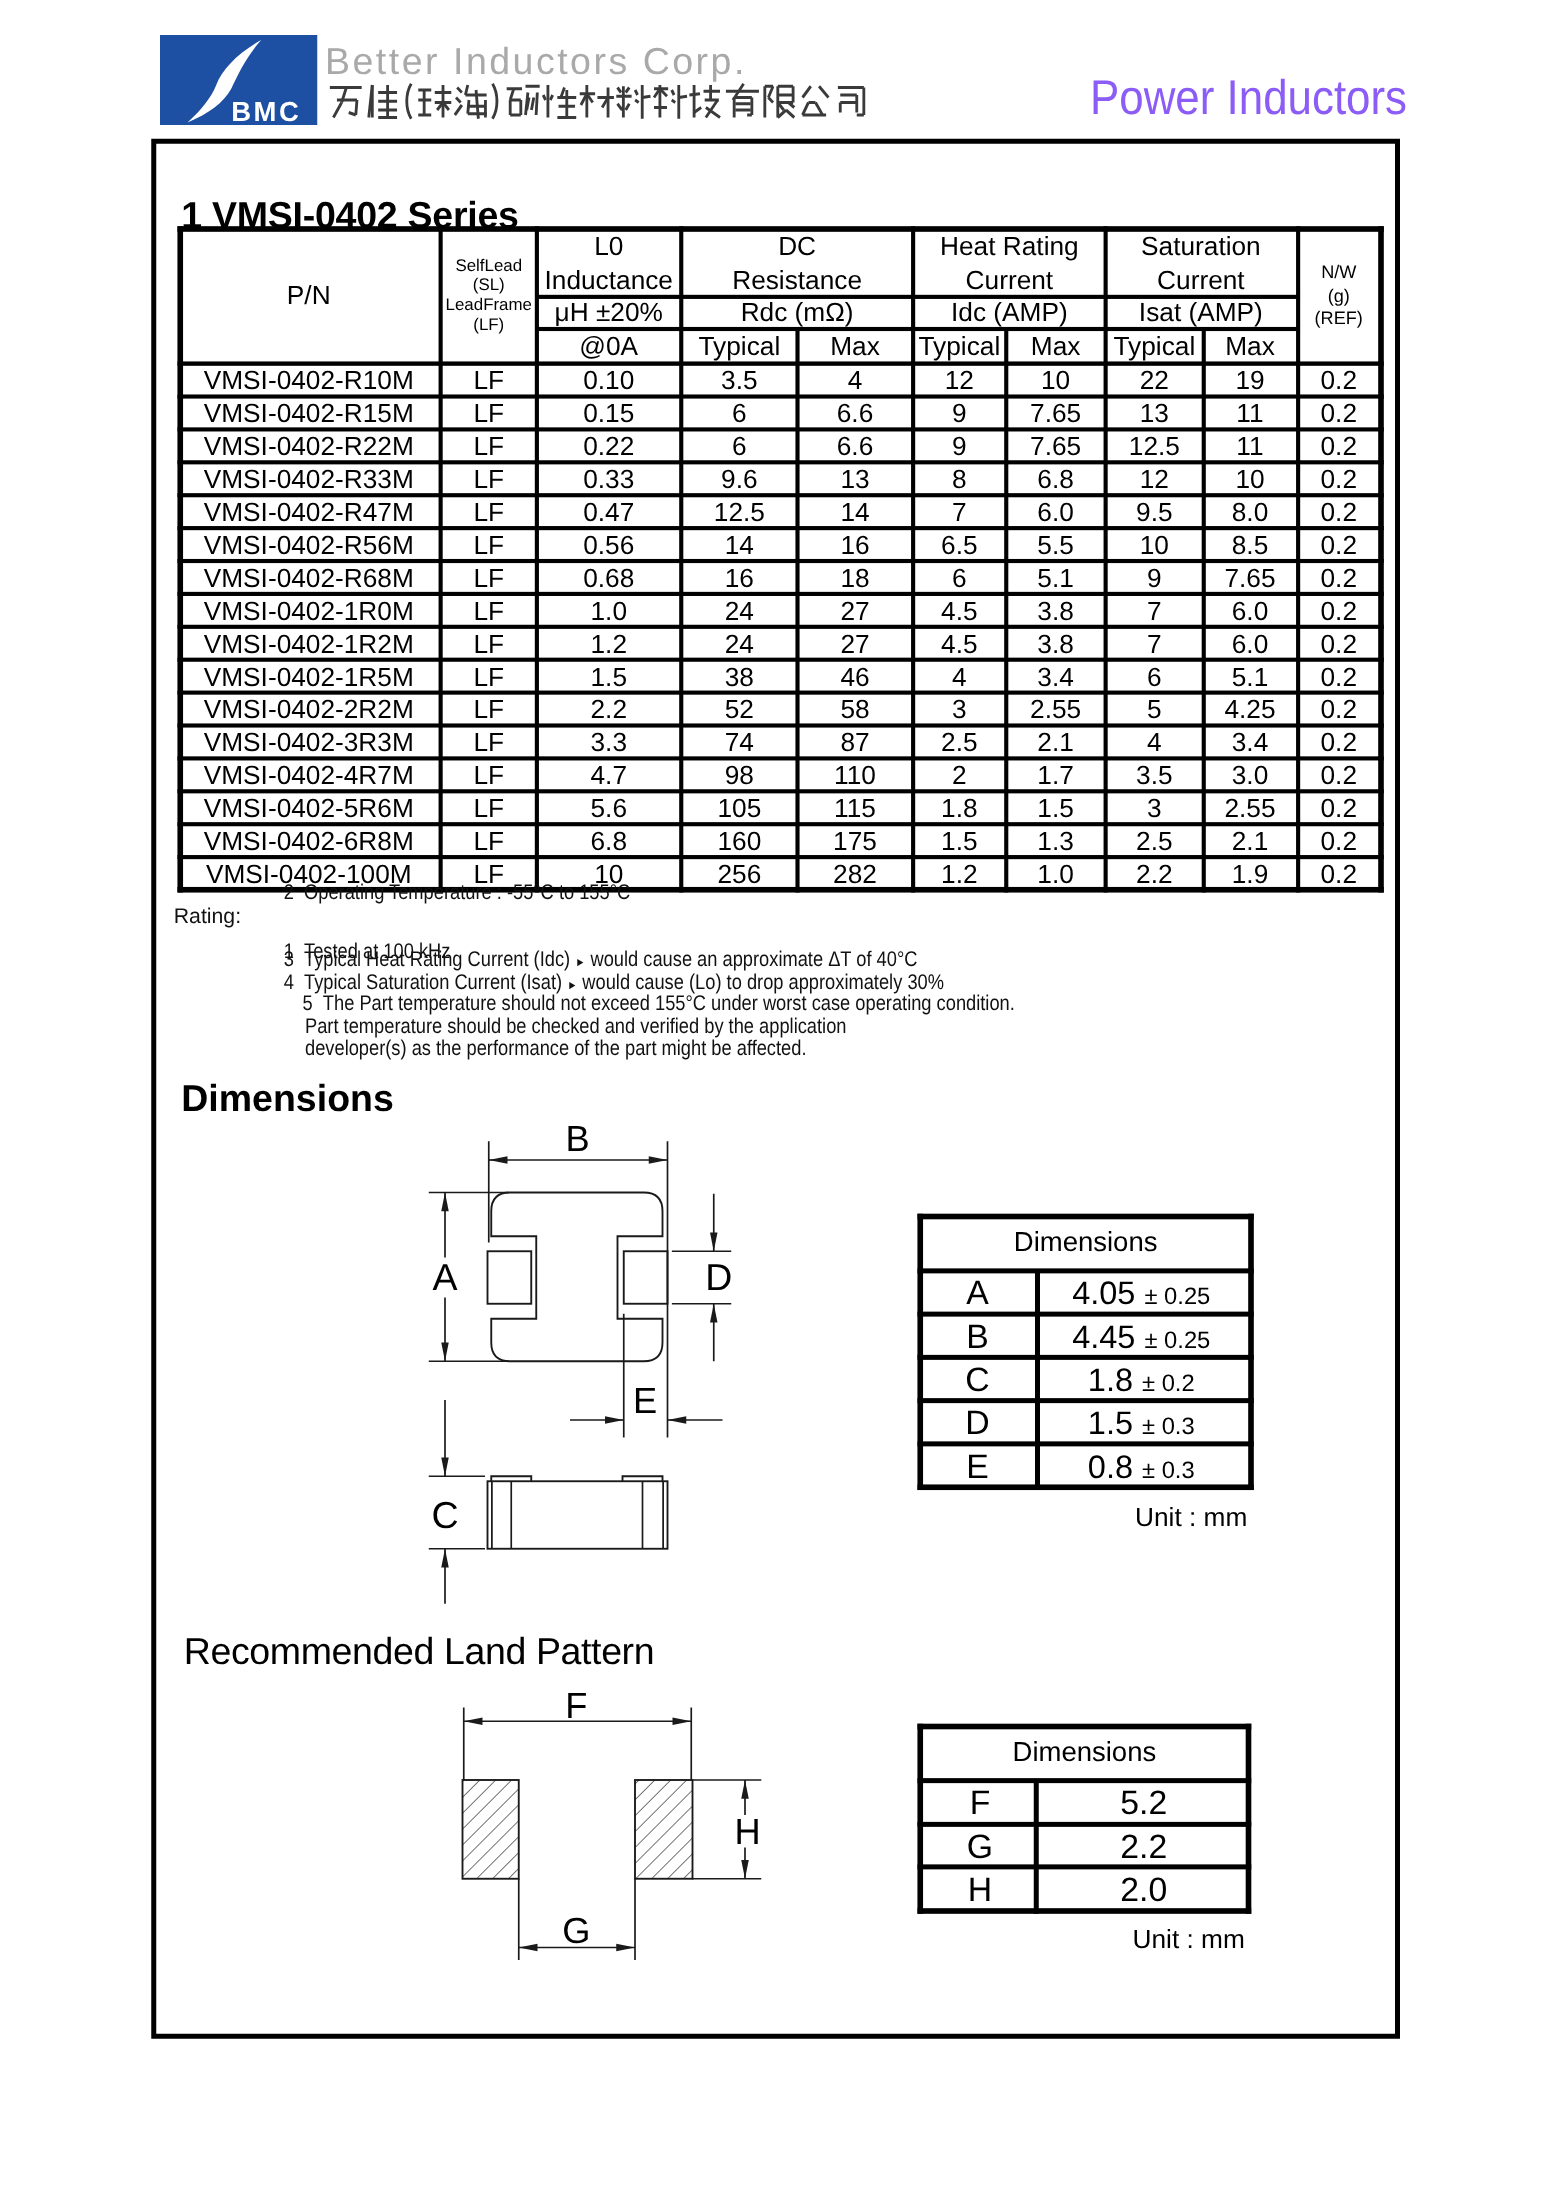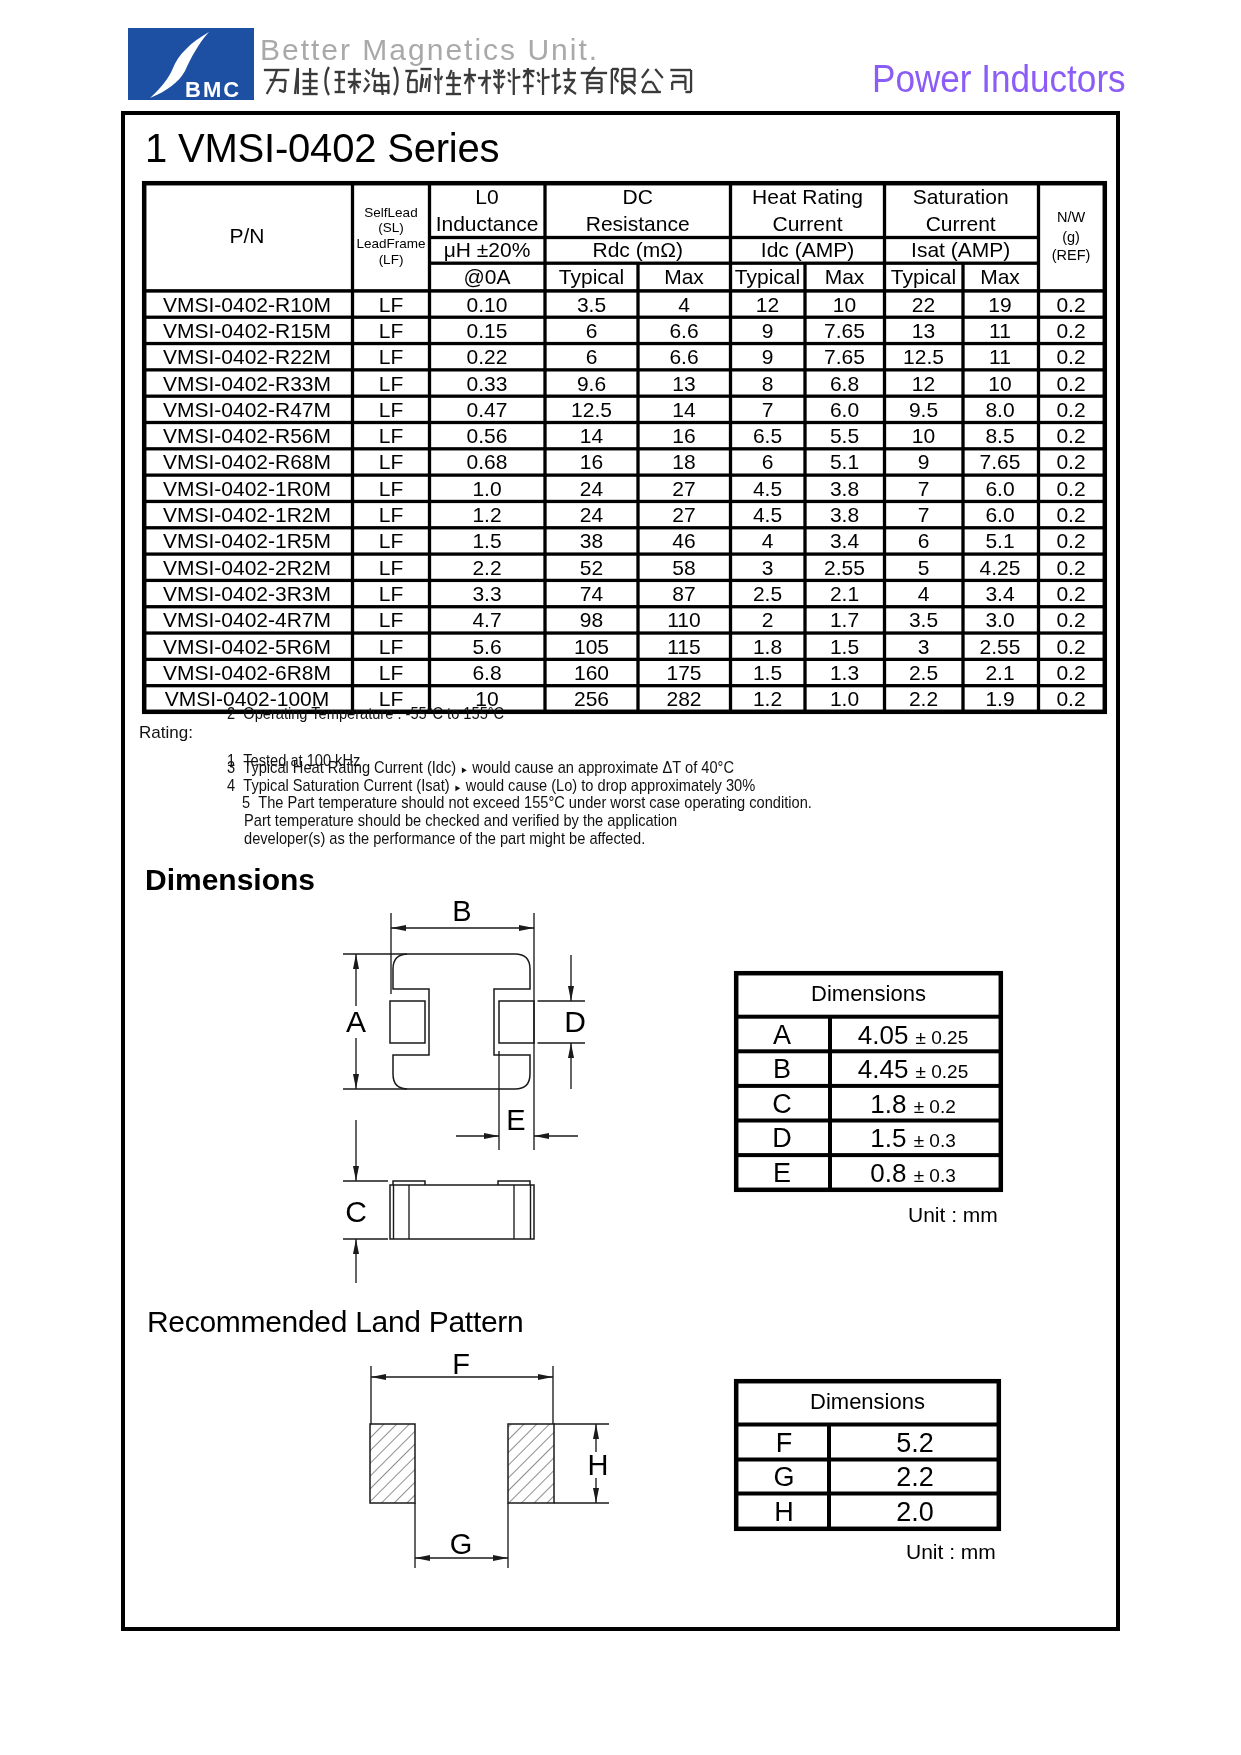--- a/index.html
+++ b/index.html
@@ -8,21 +8,21 @@
 </style></head>
 <body>
 <div id="page">
 
 <svg class="abs" style="left:128px;top:28px" width="126" height="72" viewBox="0 0 126 72">
 <rect x="0" y="0" width="126" height="72" fill="#1d4fa2"></rect>
 <path d="M 81 4 C 63 14, 50 27, 45 40 C 41 50, 33 60, 22 70 C 39 63, 51 54, 57 43 C 63 30, 70 16, 81 4 Z" fill="#ffffff"></path>
 <text x="57" y="69" font-family="&quot;Liberation Sans&quot;, sans-serif" font-size="22" font-weight="bold" fill="#ffffff" letter-spacing="2">BMC</text>
 </svg>
 
-<div class="abs" style="left:260px;top:33px;font-size:30px;color:#a9a9a9;letter-spacing:2px;white-space:nowrap">Better Magnetics Unit.</div>
+<div class="abs" style="left:260px;top:33px;font-size:30px;color:#a9a9a9;letter-spacing:2px;white-space:nowrap">Better Inductors Corp.</div>
 
 <svg class="abs" style="left:262px;top:64px" width="440" height="34" viewBox="0 0 440 34">
 <g transform="scale(0.943,1)" stroke="#3a3a3a" stroke-width="2.4" fill="none">
 <line x1="2.0" y1="6" x2="29.0" y2="6"></line>
 <line x1="16.0" y1="6" x2="12.0" y2="18"></line>
 <line x1="12.0" y1="18" x2="5.0" y2="30"></line>
 <line x1="8.0" y1="16" x2="25.0" y2="16"></line>
 <line x1="25.0" y1="16" x2="24.0" y2="28"></line>
 <line x1="24.0" y1="28" x2="18.0" y2="26"></line>
 <line x1="38.0" y1="4" x2="35.0" y2="30"></line>
@@ -140,21 +140,21 @@
 <line x1="435.0" y1="18" x2="449.0" y2="18"></line>
 <line x1="435.0" y1="18" x2="435.0" y2="26"></line>
 <line x1="449.0" y1="12" x2="449.0" y2="26"></line>
 </g>
     </svg>
 
 <div class="abs" style="left:872px;top:57px;font-size:39px;color:#8b5cf6;white-space:nowrap"><span style="display:inline-block;transform:scaleX(0.9);transform-origin:0 0">Power Inductors</span></div>
 
 <div class="abs" style="left:121px;top:111px;width:991px;height:1512px;border:4px solid #000"></div>
 
-<div class="abs" style="left:145px;top:126px;font-size:40px;letter-spacing:-0.2px;font-weight:normal;white-space:nowrap">1 VMSI-0402 Series</div>
+<div class="abs" style="left:145px;top:156px;font-size:30px;letter-spacing:-0.2px;font-weight:bold;white-space:nowrap">1 VMSI-0402 Series</div>
 
 <svg class="abs" style="left:0;top:0" width="1241" height="1755" viewBox="0 0 1241 1755">
 
 <rect x="142" y="180.95" width="965" height="4.5" fill="#000"></rect>
 <rect x="142" y="709.55" width="965" height="4.5" fill="#000"></rect>
 <rect x="141.95" y="181" width="4.5" height="533" fill="#000"></rect>
 <rect x="1102.55" y="181" width="4.5" height="533" fill="#000"></rect>
 
 <rect x="350.85" y="181" width="3.3" height="533" fill="#000"></rect>
 <rect x="427.85" y="181" width="3.3" height="533" fill="#000"></rect>

